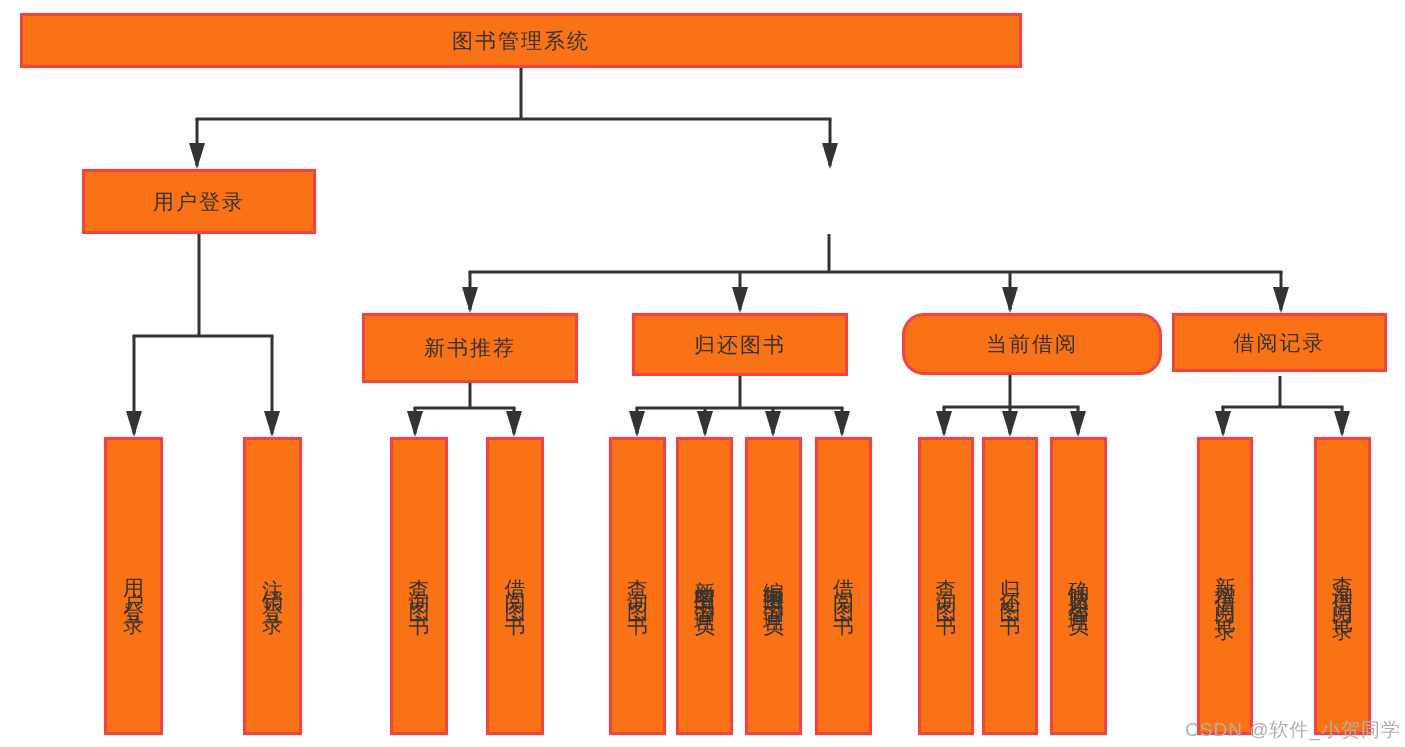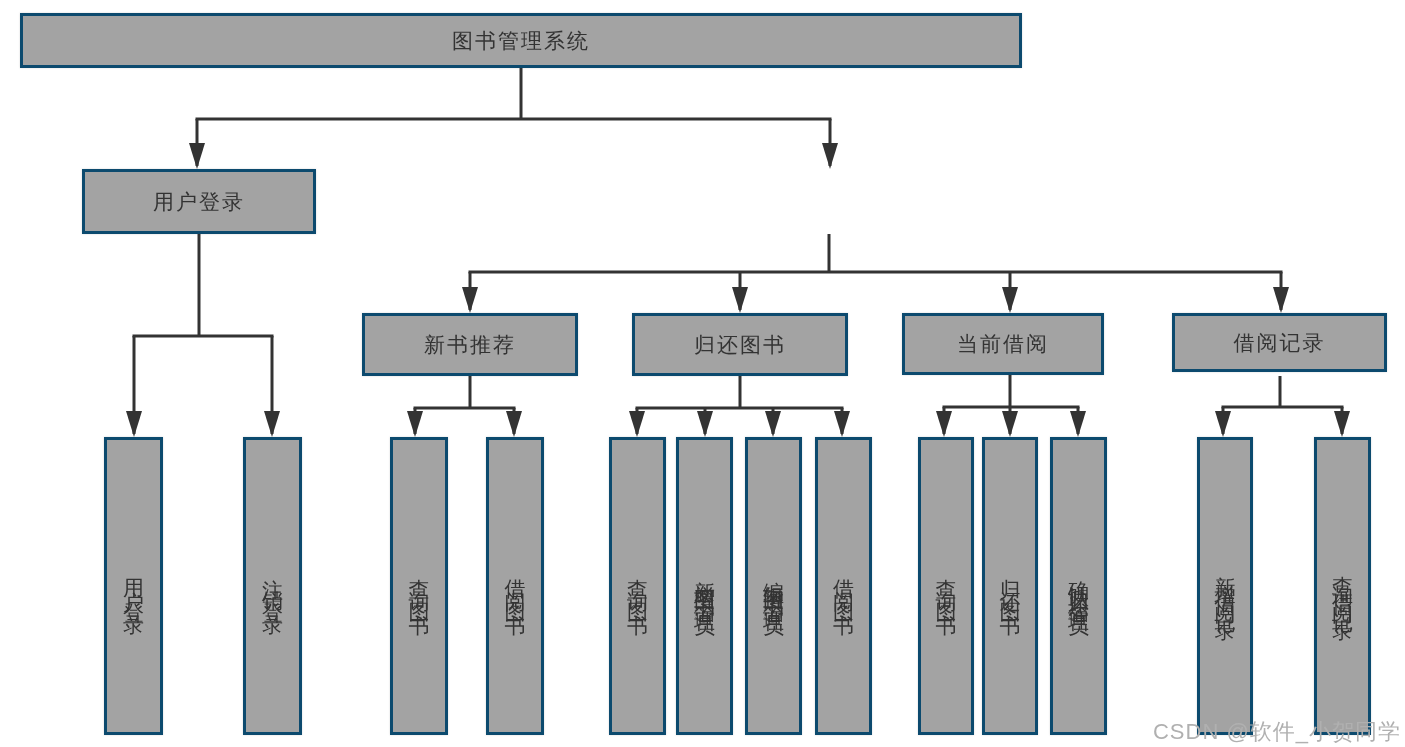--- a/index.html
+++ b/index.html
@@ -12,22 +12,22 @@
     overflow: hidden;
   }
   #connectors {
     position: absolute;
     left: 0; top: 0;
     z-index: 1;
   }
   .box {
     position: absolute;
     box-sizing: border-box;
-    border: 3px solid #0c4a6e;
-    background: #a3a3a3;
+    border: 3px solid #ef4444;
+    background: #f97316;
     display: flex;
     align-items: center;
     justify-content: center;
     color: #333333;
     z-index: 2;
     box-shadow: 0 0 2px rgba(0,0,0,0.15);
   }
   .hbox {
     font-size: 21px;
     letter-spacing: 2px;
@@ -40,21 +40,21 @@
     top: 437px;
     height: 298px;
   }
   .ls4 { letter-spacing: 12px; }
   .ls6 { letter-spacing: 9px; }
   .lsL { letter-spacing: 5px; }
   #watermark {
     position: absolute;
     top: 717px;
     right: 4px;
-    font-size: 22px;
+    font-size: 19px;
     letter-spacing: 1px;
     color: #b0b0b0;
     z-index: 3;
     white-space: nowrap;
   }
 </style>
 </head>
 <body>
 
 <div id="canvas">
@@ -124,27 +124,27 @@
   </svg>
 
   <div class="box hbox" style="left:20px; top:13px; width:1002px; height:55px;">
     <span>图书管理系统</span>
   </div>
 
   <div class="box hbox" style="left:82px; top:169px; width:234px; height:65px;">
     <span>用户登录</span>
   </div>
 
-  <div class="box hbox" style="left:362px; top:313px; width:216px; height:63px;">
+  <div class="box hbox" style="left:362px; top:313px; width:216px; height:70px;">
     <span>新书推荐</span>
   </div>
   <div class="box hbox" style="left:632px; top:313px; width:216px; height:63px;">
     <span>归还图书</span>
   </div>
-  <div class="box hbox" style="left:902px; top:313px; width:202px; height:62px;">
+  <div class="box hbox" style="left:902px; top:313px; width:260px; height:62px;border-radius:22px;">
     <span>当前借阅</span>
   </div>
   <div class="box hbox" style="left:1172px; top:313px; width:215px; height:59px;">
     <span>借阅记录</span>
   </div>
 
   <div class="box vbox ls4" style="left:104px; width:59px;">
     <span>用户登录</span>
   </div>
   <div class="box vbox ls4" style="left:243px; width:59px;">

